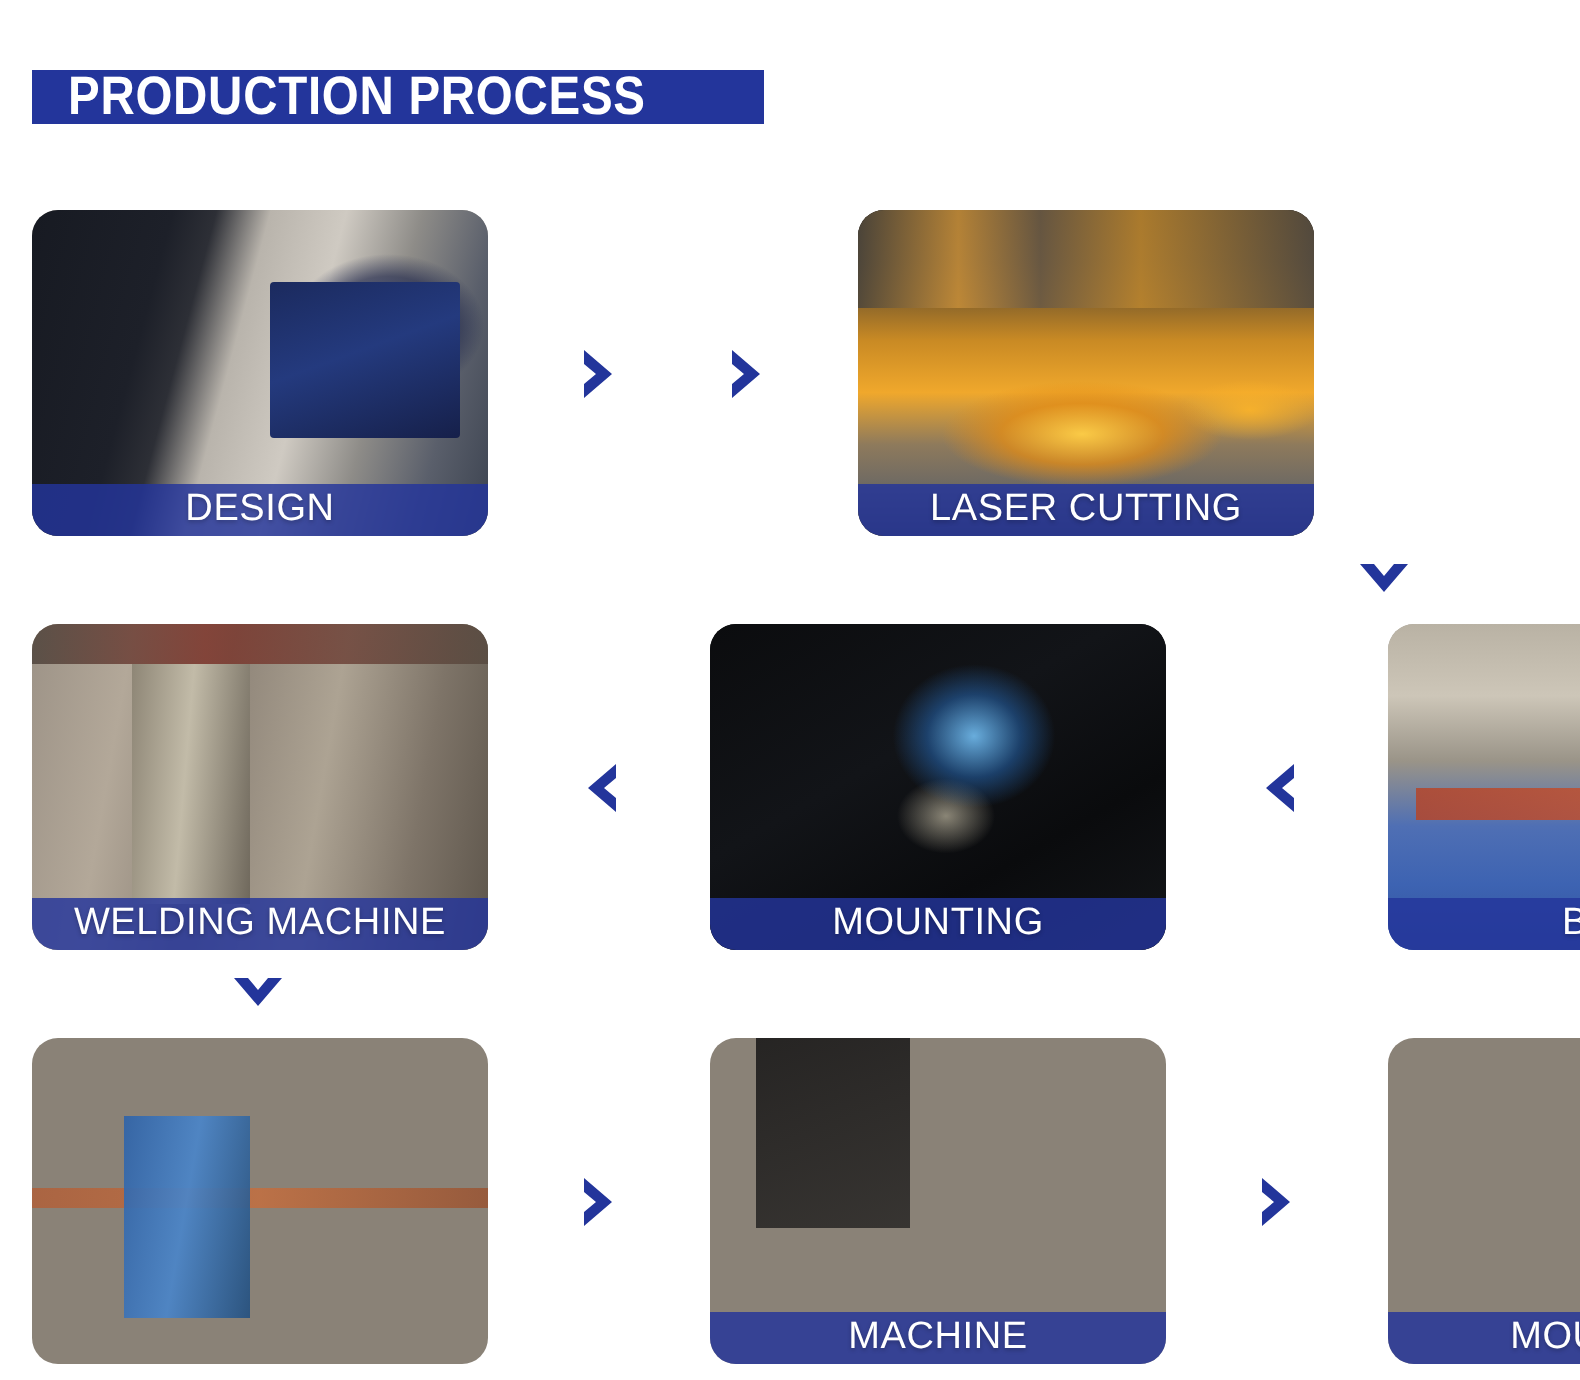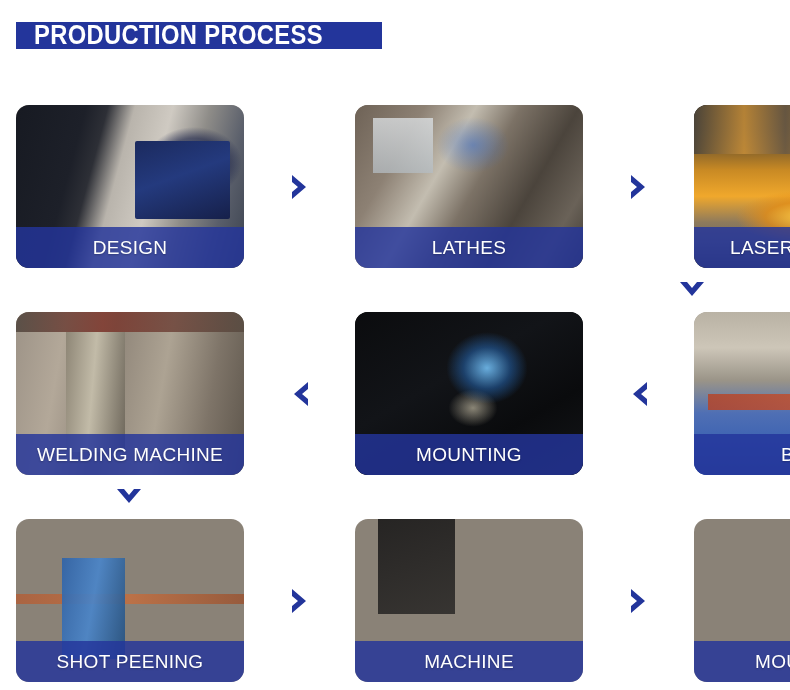--- a/index.html
+++ b/index.html
@@ -12,21 +12,21 @@
     overflow: hidden;
     position: relative;
   }
 
   
   .header {
     position: absolute;
     left: 16px;
     top: 22px;
     display: flex;
-    align-items: flex-start;
+    align-items: center;
     height: 52px;
     border-radius: 14px;
   }
   .header-bar {
     background: #23359b;
     display: flex;
     align-items: center;
     padding: 0 20px 0 18px;
     min-width: 287px;
   }
@@ -74,21 +74,21 @@
     position: absolute;
     inset: 0;
     background-color: #8a8277;
   }
 
   .card-label {
     position: absolute;
     left: 0;
     right: 0;
     bottom: 0;
-    height: 41px;
+    height: 26px;
     background: rgba(35, 53, 155, 0.82);
     display: flex;
     align-items: center;
     justify-content: center;
   }
   .card-label-text {
     color: #ffffff;
     font-size: 19px;
     letter-spacing: 0.3px;
     white-space: nowrap;
@@ -292,26 +292,20 @@
         <span class="card-label-text">DESIGN</span>
       </div>
     </div>
 
     <div class="arrow-h">
       <svg class="chev" width="22" height="28" viewBox="0 0 22 28" aria-hidden="true">
         <path d="M3 2 L17 14 L3 26 L3 19 L9 14 L3 9 Z" fill="#23359B"></path>
       </svg>
     </div>
 
-    <div class="card">
-      <div class="photo ph-lathes"></div>
-      <div class="card-label">
-        <span class="card-label-text">LATHES</span>
-      </div>
-    </div>
 
     <div class="arrow-h">
       <svg class="chev" width="22" height="28" viewBox="0 0 22 28" aria-hidden="true">
         <path d="M3 2 L17 14 L3 26 L3 19 L9 14 L3 9 Z" fill="#23359B"></path>
       </svg>
     </div>
 
     <div class="card">
       <div class="photo ph-laser"></div>
       <div class="card-label">
@@ -371,23 +365,20 @@
       <svg class="chev" width="28" height="22" viewBox="0 0 28 22" aria-hidden="true">
         <path d="M2 3 L14 17 L26 3 L19 3 L14 9 L9 3 Z" fill="#23359B"></path>
       </svg>
     </div>
   </div>
 
   <div class="row">
 
     <div class="card">
       <div class="photo ph-shot"></div>
-      <div class="card-label">
-        <span class="card-label-text">SHOT PEENING</span>
-      </div>
     </div>
 
     <div class="arrow-h">
       <svg class="chev" width="22" height="28" viewBox="0 0 22 28" aria-hidden="true">
         <path d="M3 2 L17 14 L3 26 L3 19 L9 14 L3 9 Z" fill="#23359B"></path>
       </svg>
     </div>
 
     <div class="card">
       <div class="photo ph-polish"></div>

